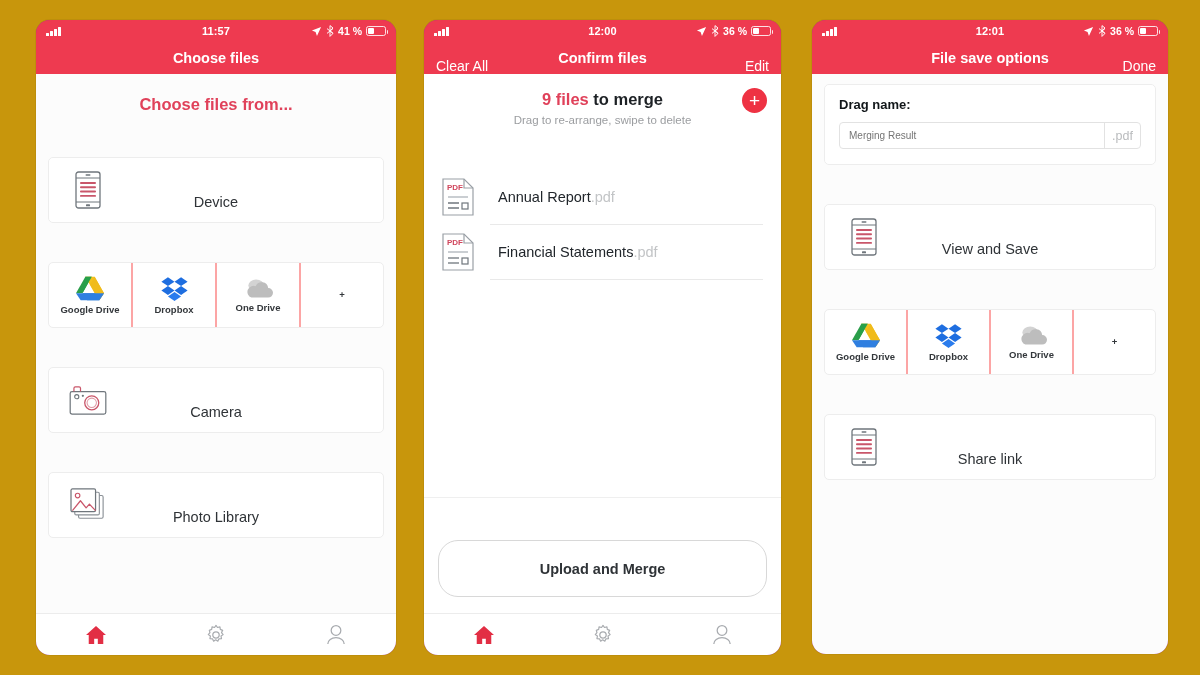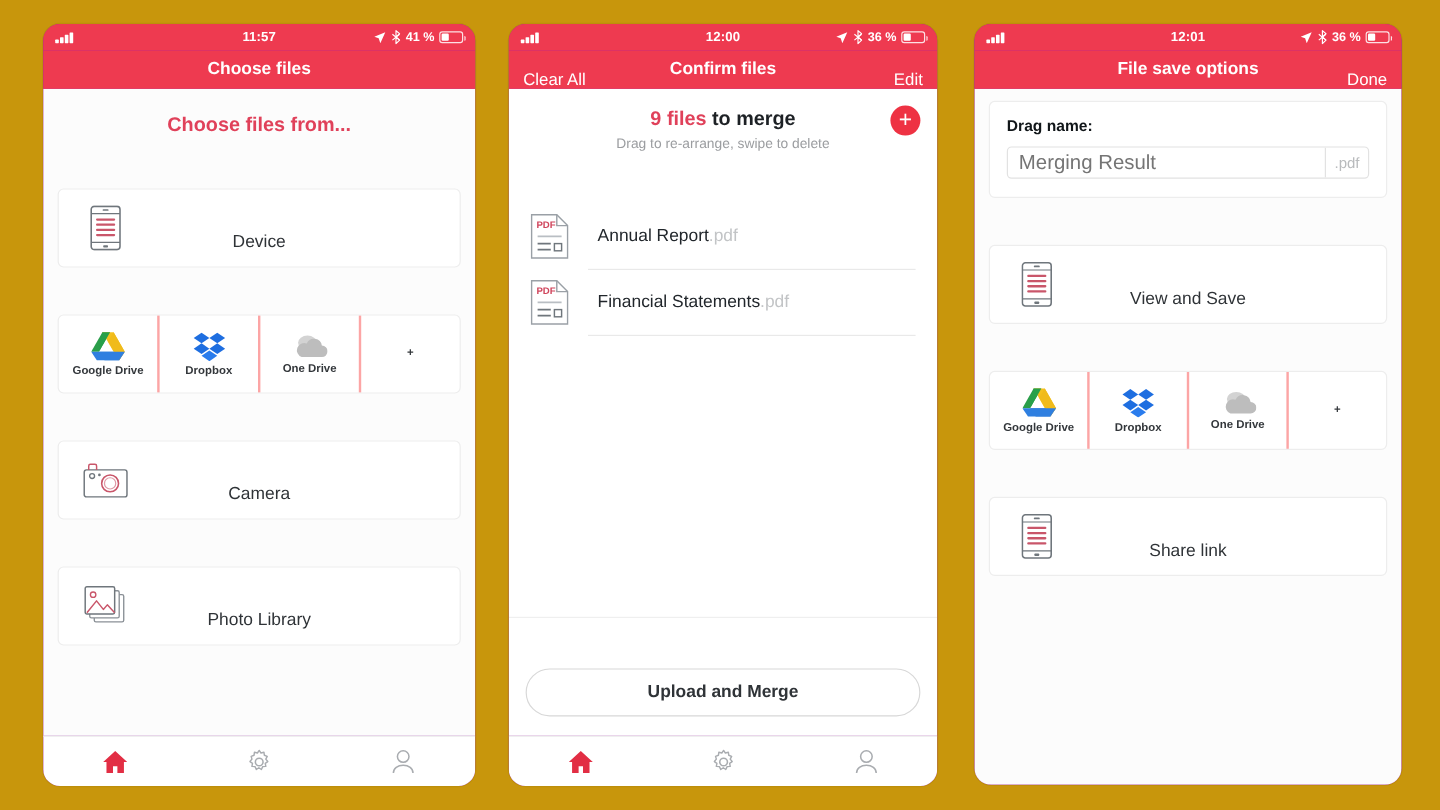--- a/index.html
+++ b/index.html
@@ -112,36 +112,36 @@
   }
   .filelist { padding:12px 0 0; }
   .filerow { display:flex; align-items:center; padding:0 18px; height:54px; }
   .filerow .fname { font-size:14.5px; color:#21262b; margin-left:24px; }
   .filerow .fname i { color:#c2c4c6; font-style:normal; }
   .fsep { height:1px; background:#e9e9e9; margin-left:66px; margin-right:18px; }
   .s2-spacer { flex:1 1 auto; }
   .s2-divider { height:1px; background:#efefef; }
   .s2-footer { padding:14px 14px 16px; }
   .btn-outline {
-    height:40px; border:1px solid #d8d8d8; border-radius:20px; background:#fff;
+    height:57px; border:1px solid #d8d8d8; border-radius:20px; background:#fff;
     display:flex; align-items:center; justify-content:center;
     font-size:14.5px; font-weight:bold; color:#2f3337;
   }
 
   
   .s3 { padding:10px 12px 0; }
   .namecard {
     background:#fff; border:1px solid #ededed; border-radius:5px;
     padding:12px 14px 15px; margin-bottom:11px;
   }
   .namecard .lbl { font-size:13px; font-weight:bold; color:#111619; margin-bottom:10px; }
   .inputwrap { display:flex; border:1px solid #e2e2e2; border-radius:4px; height:27px;
                background:#fff; overflow:hidden; }
   .inputwrap input {
-    flex:1; border:none; outline:none; padding:0 9px; font-size:17px;
+    flex:1; border:none; outline:none; padding:0 9px; font-size:10px;
     color:#8b8e91; font-family:"Liberation Sans", sans-serif; background:transparent;
   }
   .inputwrap .suffix {
     width:36px; border-left:1px solid #e2e2e2; display:flex; align-items:center;
     justify-content:center; font-size:12.5px; color:#b9bbbd;
   }
   .s3 .card { margin-left:0; margin-right:0; }
 
   
   svg { display:block; }

